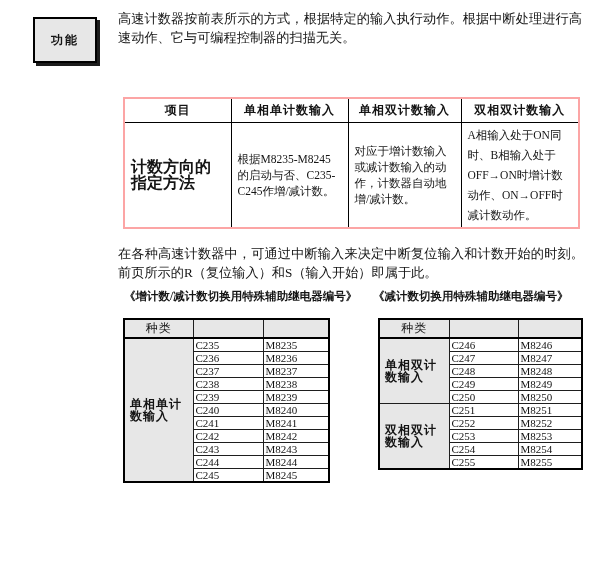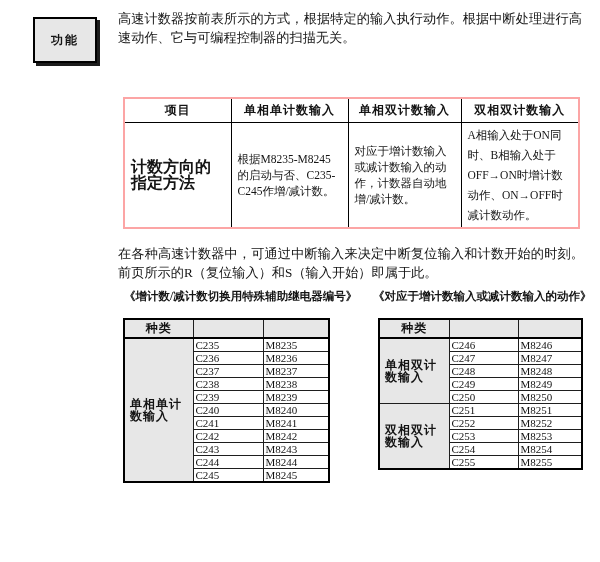--- a/index.html
+++ b/index.html
@@ -41,21 +41,21 @@
   
   .caption{position:absolute;top:289px;font-size:11.5px;font-weight:bold;white-space:nowrap;}
   .caption-left{left:124px;}
   .caption-right{left:373px;}
   
   .relay-table{position:absolute;top:318px;border:2px solid #000;font-size:11px;}
   .relay-left{left:123px;width:205px;}
   .relay-right{left:378px;width:203px;}
   .relay-table th,.relay-table td{border:1.5px solid #1e1e1e;padding:0 2px;}
   .relay-table thead th{
-    height:17px;background:#e7e7e7;font-size:12px;font-weight:bold;
+    height:17px;background:#e7e7e7;font-size:12px;font-weight:normal;
     text-align:center;letter-spacing:1px;border-bottom:2px solid #000;
   }
   .relay-table td{height:11px;line-height:12px;}
   .cat-cell{
     background:#e7e7e7;font-weight:bold;font-size:12px;line-height:16px;
     text-align:left;padding:0 3px 0 5px !important;vertical-align:middle;
     letter-spacing:1px;
   }
 </style>
 </head>
@@ -90,21 +90,21 @@
       <td>根据M8235-M8245的启动与否、C235-C245作增/减计数。</td>
       <td>对应于增计数输入或减计数输入的动作，计数器自动地增/减计数。</td>
       <td style="line-height:20px">A相输入处于ON同时、B相输入处于OFF→ON时增计数动作、ON→OFF时减计数动作。</td>
     </tr>
   </tbody>
 </table>
 
 <p class="para note">在各种高速计数器中，可通过中断输入来决定中断复位输入和计数开始的时刻。前页所示的R（复位输入）和S（输入开始）即属于此。</p>
 
 <div class="caption caption-left">《增计数/减计数切换用特殊辅助继电器编号》</div>
-<div class="caption caption-right">《对应于增计数输入或减计数输入的动作》</div>
+<div class="caption caption-right">《减计数切换用特殊辅助继电器编号》</div>
 
 <table class="relay-table relay-left">
   <colgroup>
       <col style="width:69px">
       <col style="width:70px">
       <col style="width:66px">
     </colgroup>
   <thead>
     <tr>
       <th>种类</th>

